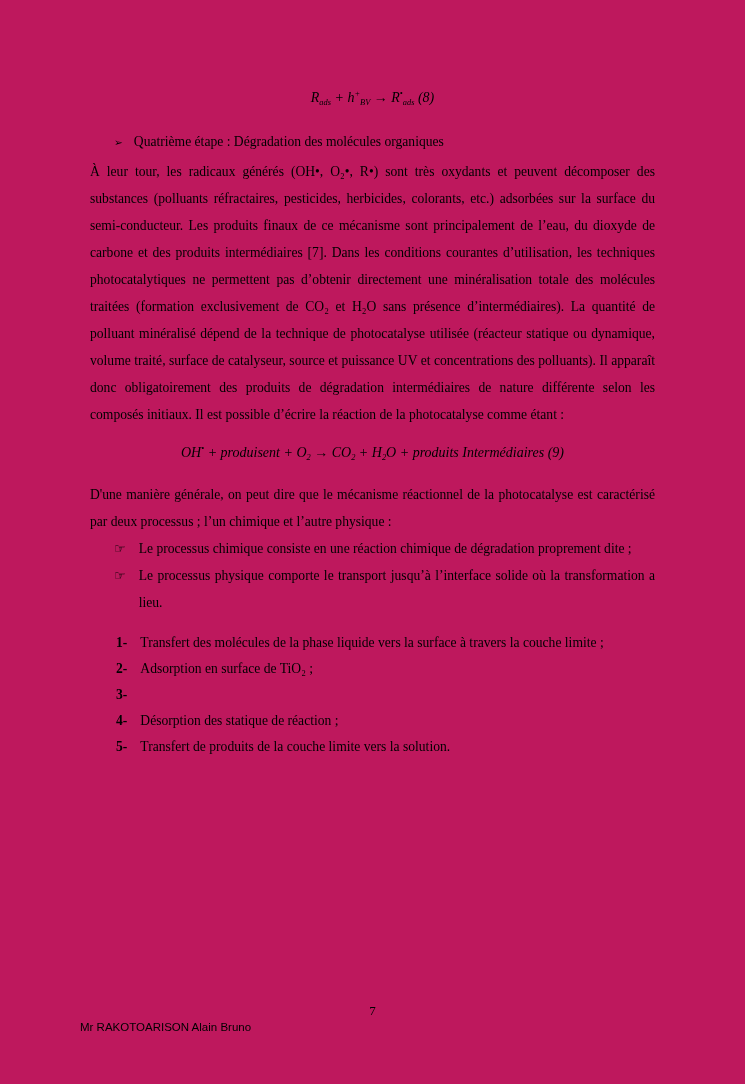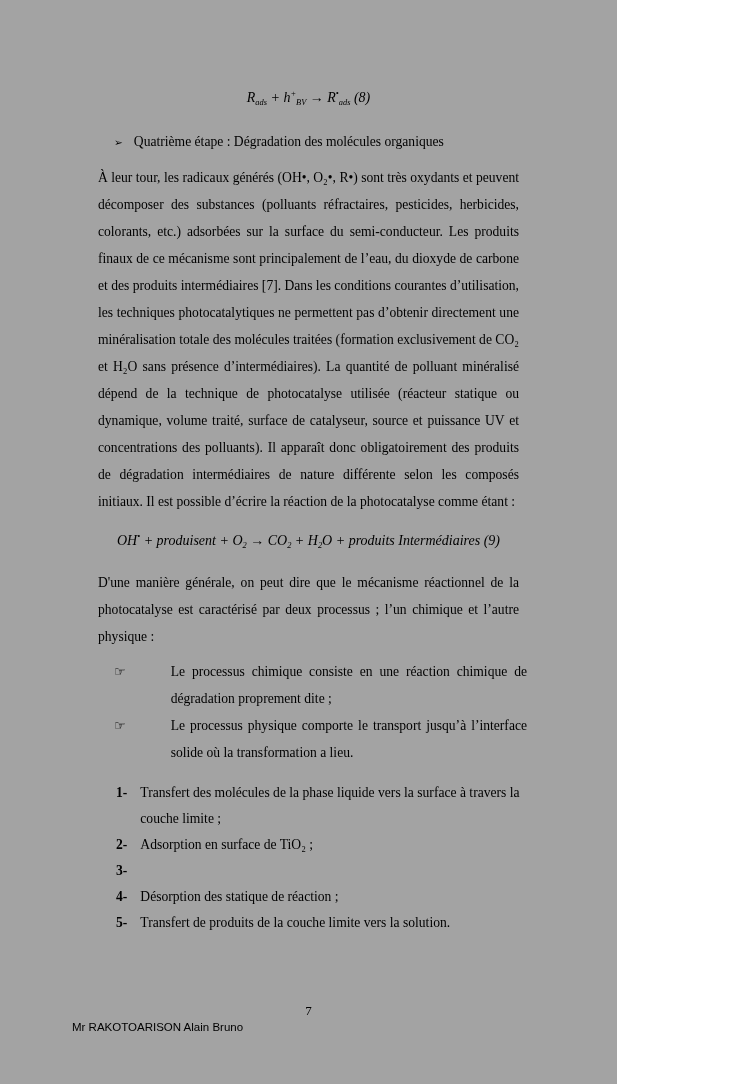--- a/index.html
+++ b/index.html
@@ -1,34 +1,34 @@
 <!DOCTYPE html>
 <html><head>
 <meta charset="utf-8">
 <style>
   * { margin: 0; padding: 0; box-sizing: border-box; }
   html, body { background: #ffffff; }
   body { width: 745px; }
   .page {
     position: relative;
-    width: 617px;
+    width: 745px;
     height: 1084px;
-    background: #a3a3a3;
+    background: #be185d;
     color: #000000;
     font-family: "Liberation Serif", serif;
     overflow: hidden;
   }
   .content {
     padding: 80px 90px 0 90px;
     font-size: 13.6px;
     line-height: 27px;
   }
   .para {
     text-align: justify;
-    margin: 8px;
+    margin: 0;
   }
   .equation {
     text-align: center;
     font-style: italic;
     font-size: 14px;
   }
   .equation sub, .equation sup {
     font-size: 0.6em;
   }
   .eq8 { margin-bottom: 12px; }
@@ -51,21 +51,20 @@
     margin-left: 24px;
   }
   .hand-icon {
     font-family: "DejaVu Sans", sans-serif;
     font-size: 13px;
     line-height: 27px;
   }
   .hand-text {
     flex: 1;
     text-align: justify;
-    margin-left: 32px;
   }
   .steps { margin: 14px 0 12px 0; }
   .step {
     display: flex;
     gap: 13px;
     margin-left: 26px;
     line-height: 26px;
   }
   .step-num { font-weight: bold; }
   .page-number {
@@ -73,21 +72,21 @@
     top: 1003px;
     left: 0;
     right: 0;
     text-align: center;
     font-size: 13px;
     font-family: "Liberation Serif", serif;
   }
   .footer-author {
     position: absolute;
     top: 1021px;
-    left: 72px;
+    left: 80px;
     font-size: 11.5px;
     font-family: "Liberation Sans", sans-serif;
   }
 </style>
 </head>
 <body>
 
 <div class="page">
   <main class="content">
 

